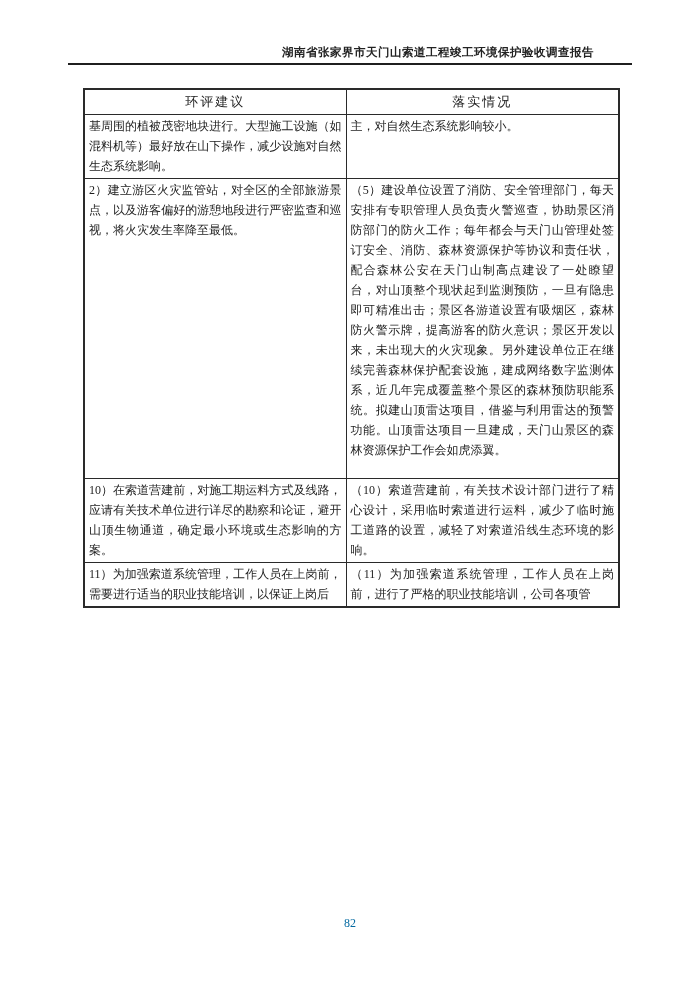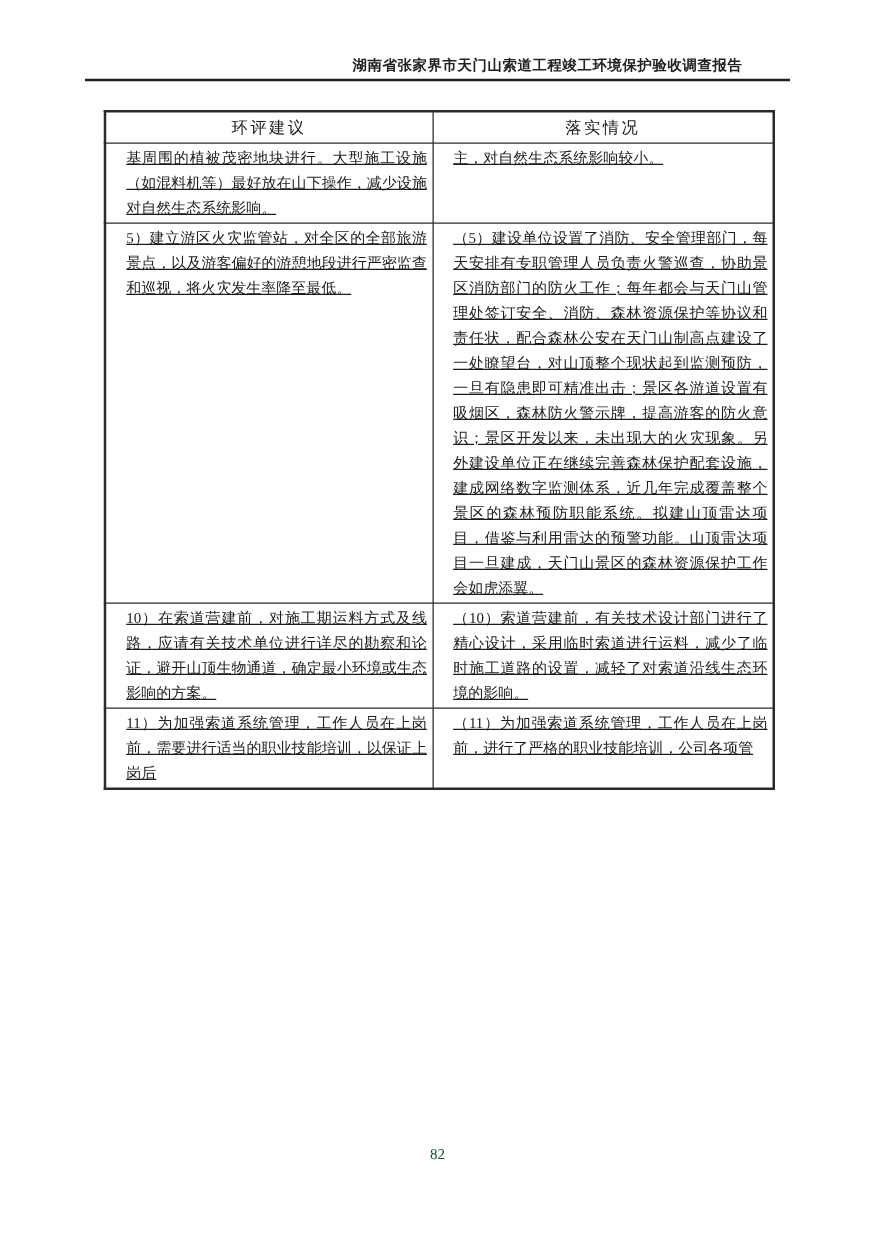--- a/index.html
+++ b/index.html
@@ -54,34 +54,33 @@
     height: 22px;
     text-align: center;
     vertical-align: middle;
     font-size: 13px;
     letter-spacing: 2px;
     padding: 1px 14px;
   }
   table.doc-table td {
     font-size: 12px;
     line-height: 20px;
-    padding: 1px 4px 2px 16px;
+    padding: 1px 4px 2px 4px;
     text-align: justify;
     text-justify: inter-character;
     word-break: break-all;
-    text-decoration: underline;
   }
   .page-number {
     position: absolute;
     top: 916px;
     left: 0;
     width: 700px;
     text-align: center;
     font-size: 12px;
-    color: #14532d;
+    color: #0369a1;
   }
 </style>
 </head>
 <body>
 
 <div class="page">
 
   <div class="header-title">湖南省张家界市天门山索道工程竣工环境保护验收调查报告</div>
 
   <div class="header-rule"></div>
@@ -96,21 +95,21 @@
         <th>环评建议</th>
         <th>落实情况</th>
       </tr>
     </thead>
     <tbody>
       <tr style="height:56px">
         <td>基周围的植被茂密地块进行。大型施工设施（如混料机等）最好放在山下操作，减少设施对自然生态系统影响。</td>
         <td>主，对自然生态系统影响较小。</td>
       </tr>
       <tr style="height:300px">
-        <td>5）建立游区火灾监管站，对全区的全部旅游景点，以及游客偏好的游憩地段进行严密监查和巡视，将火灾发生率降至最低。</td>
+        <td>2）建立游区火灾监管站，对全区的全部旅游景点，以及游客偏好的游憩地段进行严密监查和巡视，将火灾发生率降至最低。</td>
         <td>（5）建设单位设置了消防、安全管理部门，每天安排有专职管理人员负责火警巡查，协助景区消防部门的防火工作；每年都会与天门山管理处签订安全、消防、森林资源保护等协议和责任状，配合森林公安在天门山制高点建设了一处瞭望台，对山顶整个现状起到监测预防，一旦有隐患即可精准出击；景区各游道设置有吸烟区，森林防火警示牌，提高游客的防火意识；景区开发以来，未出现大的火灾现象。另外建设单位正在继续完善森林保护配套设施，建成网络数字监测体系，近几年完成覆盖整个景区的森林预防职能系统。拟建山顶雷达项目，借鉴与利用雷达的预警功能。山顶雷达项目一旦建成，天门山景区的森林资源保护工作会如虎添翼。</td>
       </tr>
       <tr style="height:84px">
         <td>10）在索道营建前，对施工期运料方式及线路，应请有关技术单位进行详尽的勘察和论证，避开山顶生物通道，确定最小环境或生态影响的方案。</td>
         <td>（10）索道营建前，有关技术设计部门进行了精心设计，采用临时索道进行运料，减少了临时施工道路的设置，减轻了对索道沿线生态环境的影响。</td>
       </tr>
       <tr style="height:38px">
         <td>11）为加强索道系统管理，工作人员在上岗前，需要进行适当的职业技能培训，以保证上岗后</td>
         <td>（11）为加强索道系统管理，工作人员在上岗前，进行了严格的职业技能培训，公司各项管</td>
       </tr>

